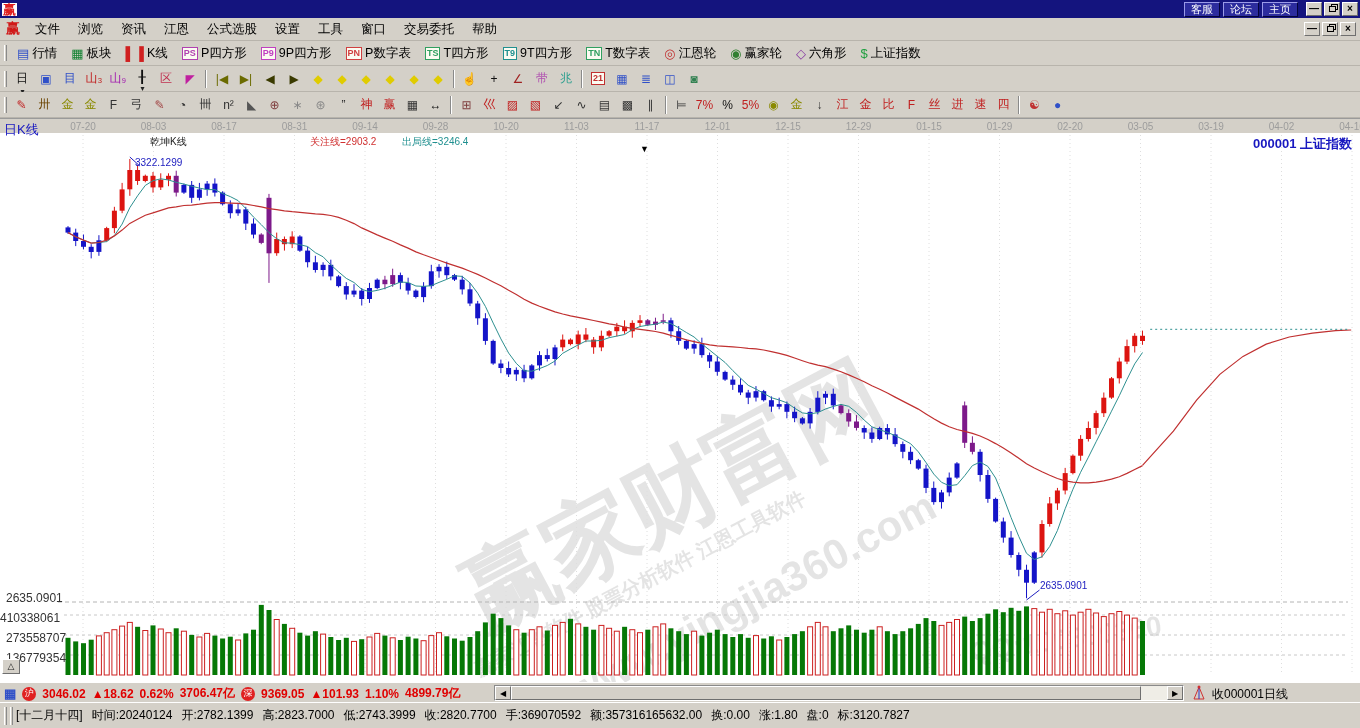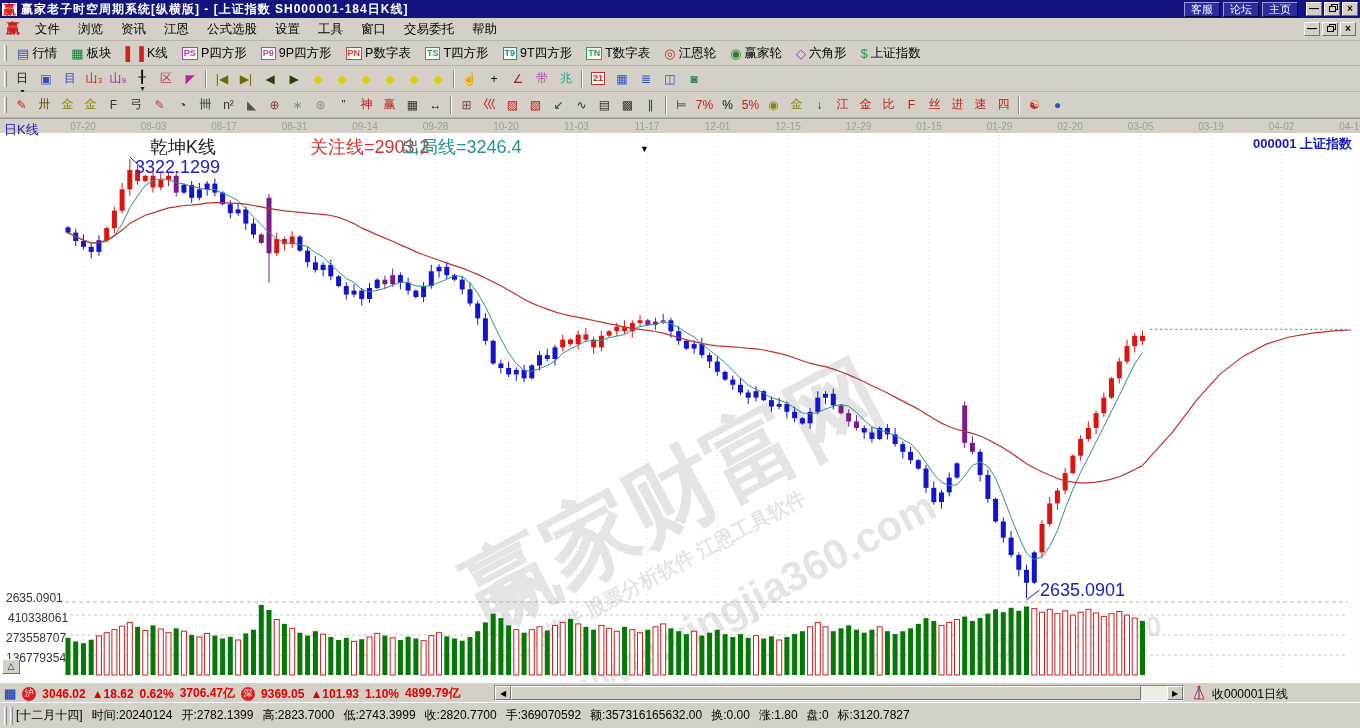--- a/index.html
+++ b/index.html
@@ -28,21 +28,21 @@
   .icobox{font-size:9px;font-weight:bold;line-height:11px;border:1px solid;padding:0 1px;background:#fbfbf2}
   .tlabel{font-size:12.5px;color:#000;white-space:nowrap}
   .ibtn{width:24px;height:20px;display:grid;place-items:center;font-size:12px;cursor:pointer;border:1px solid transparent;white-space:nowrap}
   .dbtn{width:23px;height:20px}
   .tb-sep{width:2px;height:18px;border-left:1px solid #8a8a8a;border-right:1px solid #fff;margin:0 3px}
   .dd{font-size:8px;color:#222;margin-left:1px}
   
   .chart{top:118px;height:564px;background:#fff;border-top:1px solid #9a9a9a;overflow:hidden}
   .date-strip{position:absolute;left:0;top:0;width:1360px;height:14px;background:#d4d0c8}
   .chart svg{position:absolute;left:0;top:0}
-  .ov{position:absolute;white-space:nowrap;font-size:18px}
+  .ov{position:absolute;white-space:nowrap;font-size:10px}
   .wm{position:absolute;color:rgba(120,120,120,.20);font-weight:bold;transform-origin:0 0;white-space:nowrap;pointer-events:none}
   .tri-btn{position:absolute;left:2px;top:540px;width:18px;height:15px;background:#d4d0c8;border:1px solid;border-color:#fff #6f6f6f #6f6f6f #fff;font-size:9px;color:#222;text-align:center;line-height:13px;cursor:pointer}
   
   .status1{top:682px;height:20px;background:#d4d0c8;border-top:1px solid #fff;display:block;position:absolute}
   .quotes{position:absolute;left:4px;top:2px;display:flex;align-items:center;gap:6px;font-size:12px;font-weight:bold;color:#e00000}
   .mkt-grid{color:#3050c8;font-size:13px}
   .circ{width:14px;height:14px;border-radius:50%;background:#e02020;color:#fff;font-size:9px;display:grid;place-items:center;font-weight:normal}
   .hsb{position:absolute;left:494px;top:2px;width:690px;height:16px;background:#efede6;border:1px solid;border-color:#8a8a8a #fff #fff #8a8a8a;display:flex}
   .sb-btn{width:16px;height:14px;background:#d4d0c8;border:1px solid;border-color:#fff #6f6f6f #6f6f6f #fff;font-size:8px;color:#000;display:grid;place-items:center;cursor:pointer}
   .sb-thumb{width:630px;height:14px;background:#d4d0c8;border:1px solid;border-color:#fff #6f6f6f #6f6f6f #fff;cursor:pointer}
@@ -54,21 +54,20 @@
   .kgrip{width:3px;height:18px;border-left:1px solid #fff;border-right:1px solid #8a8a8a;margin-right:3px}
   .kfield{font-size:12px;color:#000;margin-right:9px;white-space:nowrap}
 </style>
 </head>
 <body>
 
 <div class="page">
 
   <div class="band titlebar">
     <span class="app-logo">赢</span>
-    <span class="title-text">赢家老子时空周期系统[纵横版] - [上证指数  SH000001-184日K线]</span>
     <span class="tb-right">
       <span id="title-links" style="display: flex; gap: 3px; margin-right: 6px;">
           <span class="tlink">客服</span>
           <span class="tlink">论坛</span>
           <span class="tlink">主页</span>
         </span>
       <span class="winbtn">—</span>
       <span class="winbtn">
           <span class="rsq2"></span>
           <span class="rsq"></span>
@@ -879,21 +878,21 @@
 
     <div class="ov" style="left:4px;top:2px;color:#1818c0;font-size:13px">日K线</div>
     <div class="ov" style="left:150px;top:16px;color:#202020">乾坤K线</div>
     <div class="ov" style="left:310px;top:16px;color:#d03030">关注线=2903.2</div>
     <div class="ov" style="left:402px;top:16px;color:#209090">出局线=3246.4</div>
     <div class="ov" style="right:8px;top:16px;color:#1818c0;font-size:13px;font-weight:bold">000001 上证指数</div>
     <div class="ov" style="left:135px;top:38px;color:#2020c0">3322.1299</div>
     <div class="ov" style="left:1040px;top:461px;color:#2020c0">2635.0901</div>
     <div class="ov" style="left:640px;top:25px;color:#000;font-size:9px">▼</div>
     <div class="ov" style="left:6px;top:472px;color:#333;font-size:12px">2635.0901</div>
-    <div class="ov" style="left:8px;top:492px;color:#333;font-size:12px">410338061</div>
+    <div class="ov" style="left:0;top:492px;color:#333;font-size:12px">410338061</div>
     <div class="ov" style="left:6px;top:512px;color:#333;font-size:12px">273558707</div>
     <div class="ov" style="left:6px;top:532px;color:#333;font-size:12px">136779354</div>
     <div class="tri-btn">△</div>
   </div>
 
   <div class="band status1">
     <div class="quotes">
       <span class="mkt-grid">▦</span>
       <span class="circ">沪</span>
       <span>3046.02</span>

